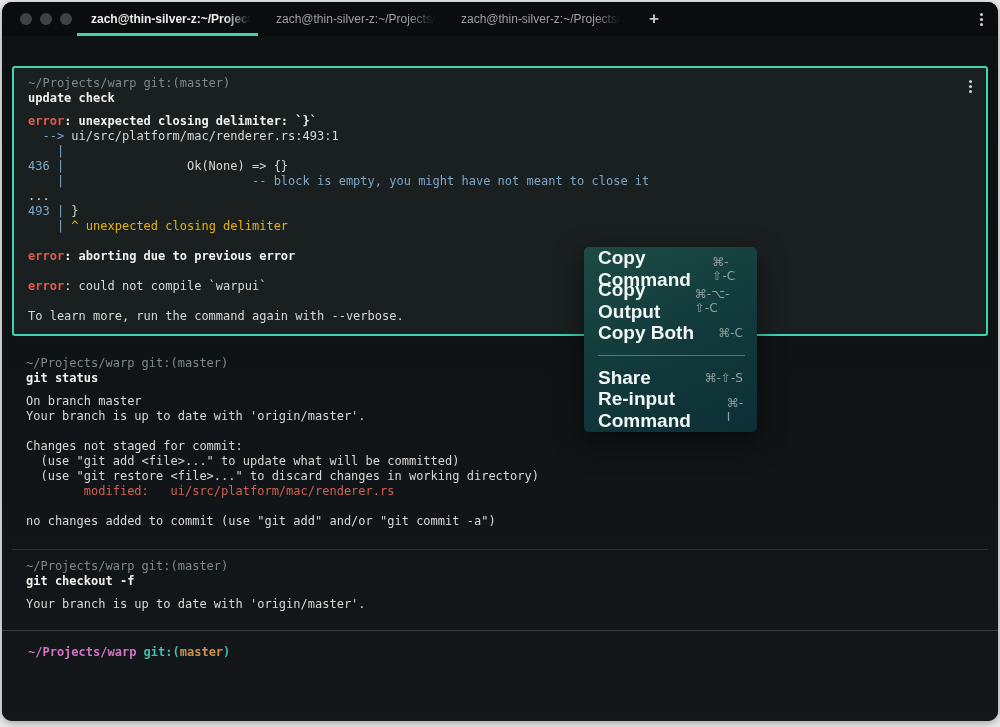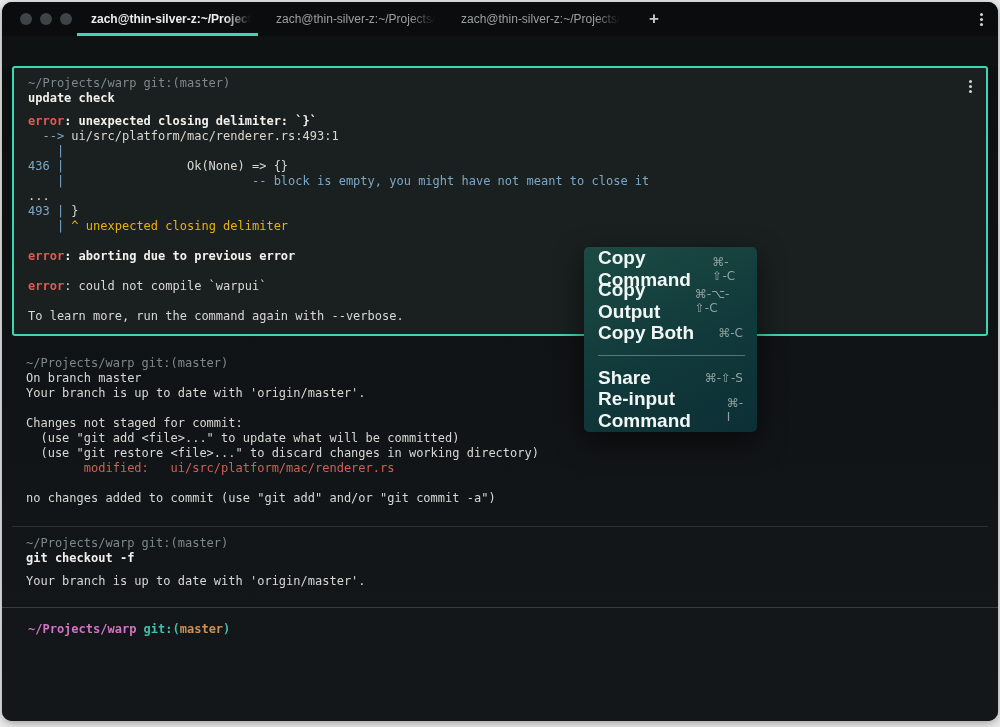--- a/index.html
+++ b/index.html
@@ -103,20 +103,21 @@
           <div class="tline"></div>
           <div class="tline"><span class="c-w">To learn more, run the command again with --verbose.</span></div>
           <div class="block-kebab">
             <span class="dot"></span>
             <span class="dot"></span>
             <span class="dot"></span>
           </div>
         </section>
         <section class="block">
           <div class="tline c-dim">~/Projects/warp git:(master)</div>
+          <div class="tline cmdline">git status</div>
           <div class="tline"><span class="c-w">On branch master</span></div>
           <div class="tline"><span class="c-w">Your branch is up to date with 'origin/master'.</span></div>
           <div class="tline"></div>
           <div class="tline"><span class="c-w">Changes not staged for commit:</span></div>
           <div class="tline"><span class="c-w">  (use "git add &lt;file&gt;..." to update what will be committed)</span></div>
           <div class="tline"><span class="c-w">  (use "git restore &lt;file&gt;..." to discard changes in working directory)</span></div>
           <div class="tline"><span class="c-mod">        modified:   ui/src/platform/mac/renderer.rs</span></div>
           <div class="tline"></div>
           <div class="tline"><span class="c-w">no changes added to commit (use "git add" and/or "git commit -a")</span></div>
         </section>

